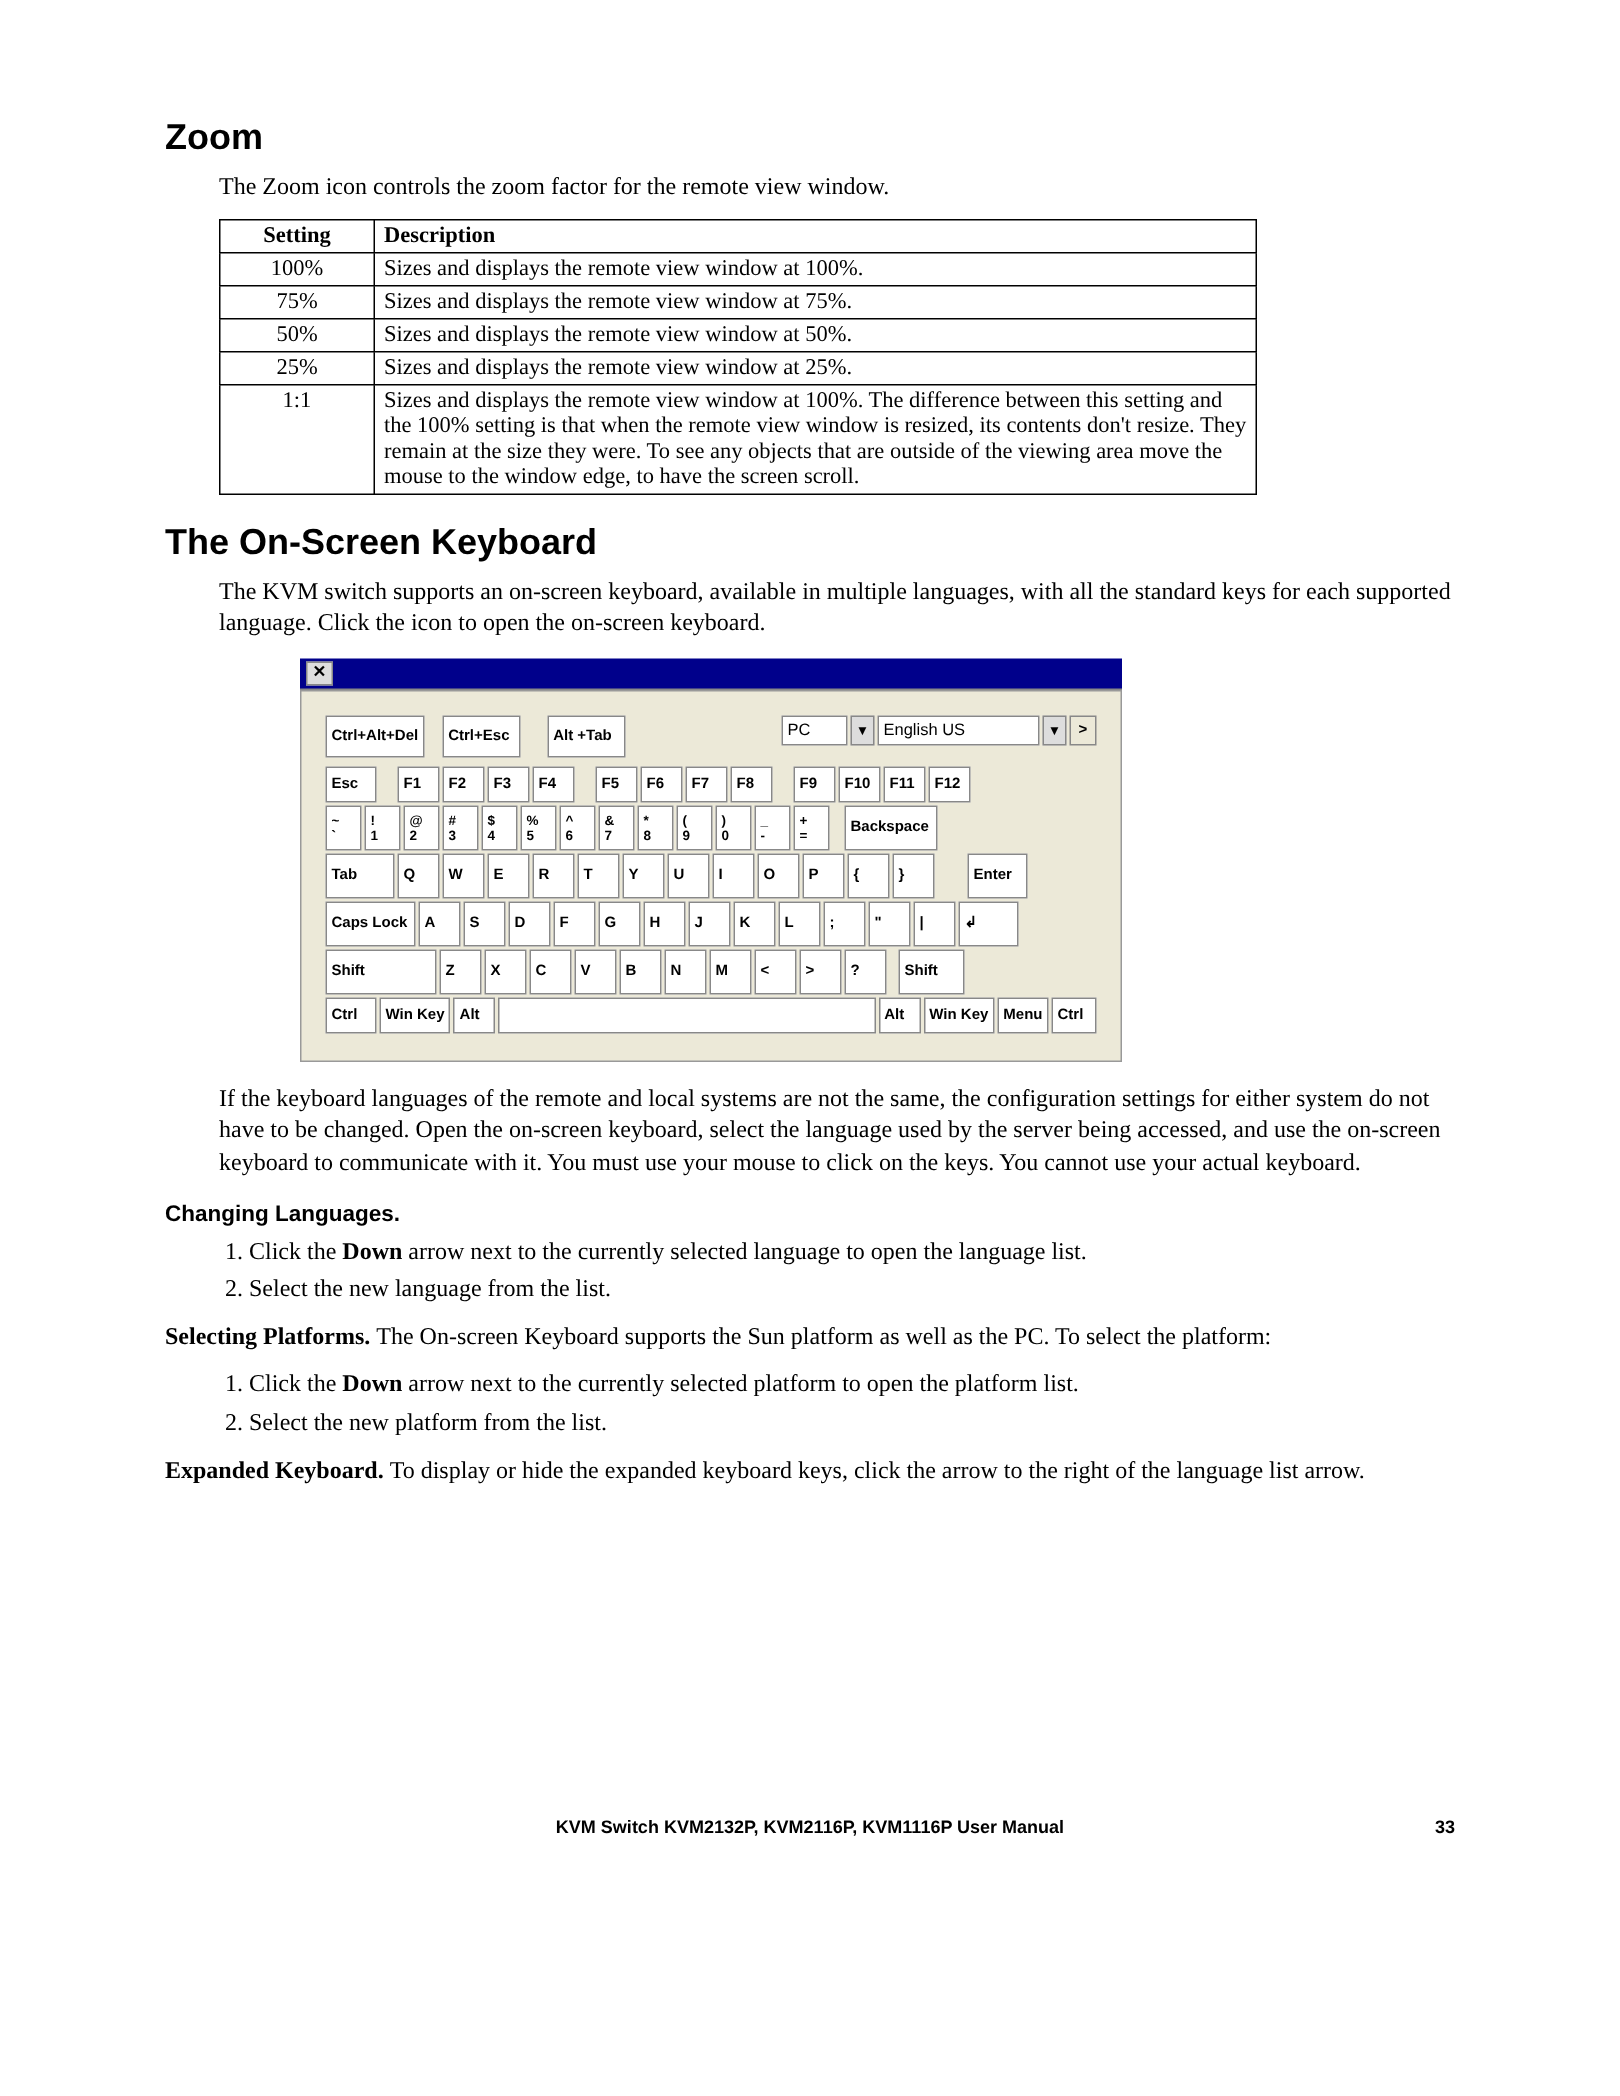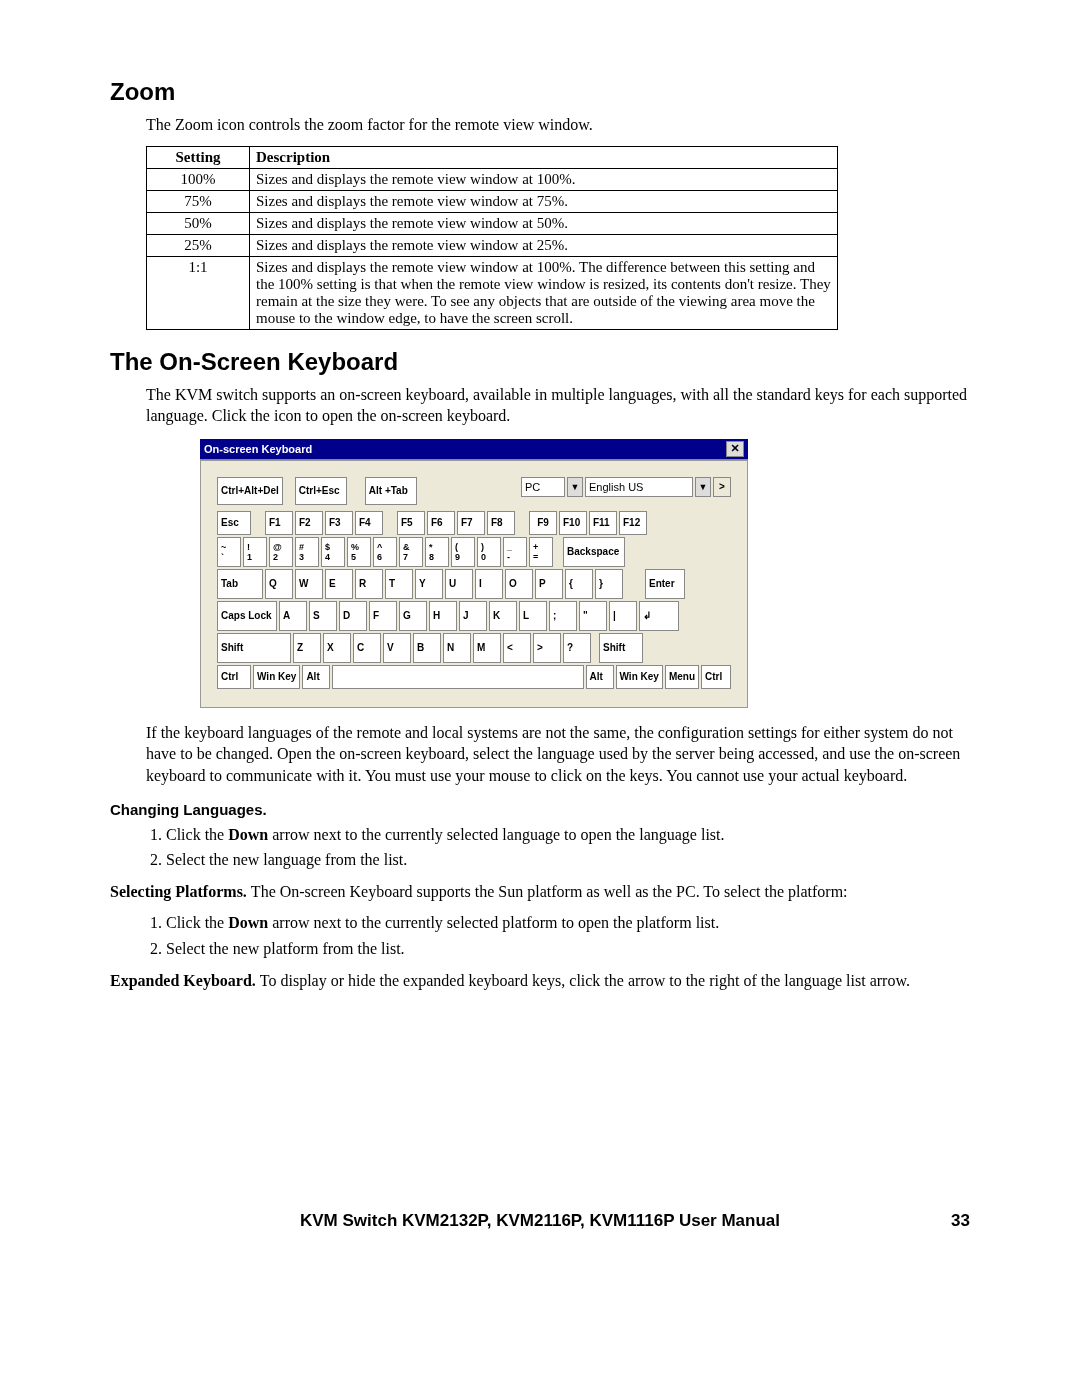--- a/index.html
+++ b/index.html
@@ -57,21 +57,21 @@
     padding: 0;
   }
   ol.steps li {
     margin: 4px 0;
     line-height: 1.35;
   }
   .footer {
     position: relative;
     margin-top: 220px;
     font-family: Arial, Helvetica, sans-serif;
-    font-size: 17px;
+    font-size: 12px;
     font-weight: bold;
   }
   .footer .title { text-align: center; }
   .footer .pg { position: absolute; right: 0; top: 0; }
 
   
   .osk-wrap {
     margin: 12px 0 14px 90px;
     width: 548px;
     font-family: Arial, Helvetica, sans-serif;
@@ -189,21 +189,20 @@
         <td>Sizes and displays the remote view window at 100%. The difference between this setting and the 100% setting is that when the remote view window is resized, its contents don't resize. They remain at the size they were. To see any objects that are outside of the viewing area move the mouse to the window edge, to have the screen scroll.</td>
       </tr>
 </tbody>
   </table>
 
 <h2 class="section">The On-Screen Keyboard</h2>
 <p class="body">The KVM switch supports an on-screen keyboard, available in multiple languages, with all the standard keys for each supported language. Click the icon to open the on-screen keyboard.</p>
 
 <div class="osk-wrap">
   <div class="osk-title">
-    <span class="txt">On-screen Keyboard</span>
     <span class="close">✕</span>
   </div>
   <div class="osk-body">
     <div class="toprow">
       <div class="key" style="min-width:56px">Ctrl+Alt+Del</div>
       <div style="width:8px"></div>
       <div class="key" style="min-width:52px">Ctrl+Esc</div>
       <div style="width:14px"></div>
       <div class="key" style="min-width:52px">Alt +Tab</div>
       <div style="flex:1"></div>
@@ -219,21 +218,21 @@
         <div class="key" style="min-width: 28px;">F1</div>
         <div class="key" style="min-width: 28px;">F2</div>
         <div class="key" style="min-width: 28px;">F3</div>
         <div class="key" style="min-width: 28px;">F4</div>
         <div style="width: 10px;"></div>
         <div class="key" style="min-width: 28px;">F5</div>
         <div class="key" style="min-width: 28px;">F6</div>
         <div class="key" style="min-width: 28px;">F7</div>
         <div class="key" style="min-width: 28px;">F8</div>
         <div style="width: 10px;"></div>
-        <div class="key" style="min-width: 28px; text-align: center;">F9</div>
+        <div class="key" style="min-width: 28px;">F9</div>
         <div class="key" style="min-width: 28px;">F10</div>
         <div class="key" style="min-width: 28px;">F11</div>
         <div class="key" style="min-width: 28px;">F12</div>
       </div>
     <div class="osk-row" id="numrow">
         <div class="key h2">
           <div class="top">~</div>
           <div class="bot">`</div>
         </div>
         <div class="key h2">

